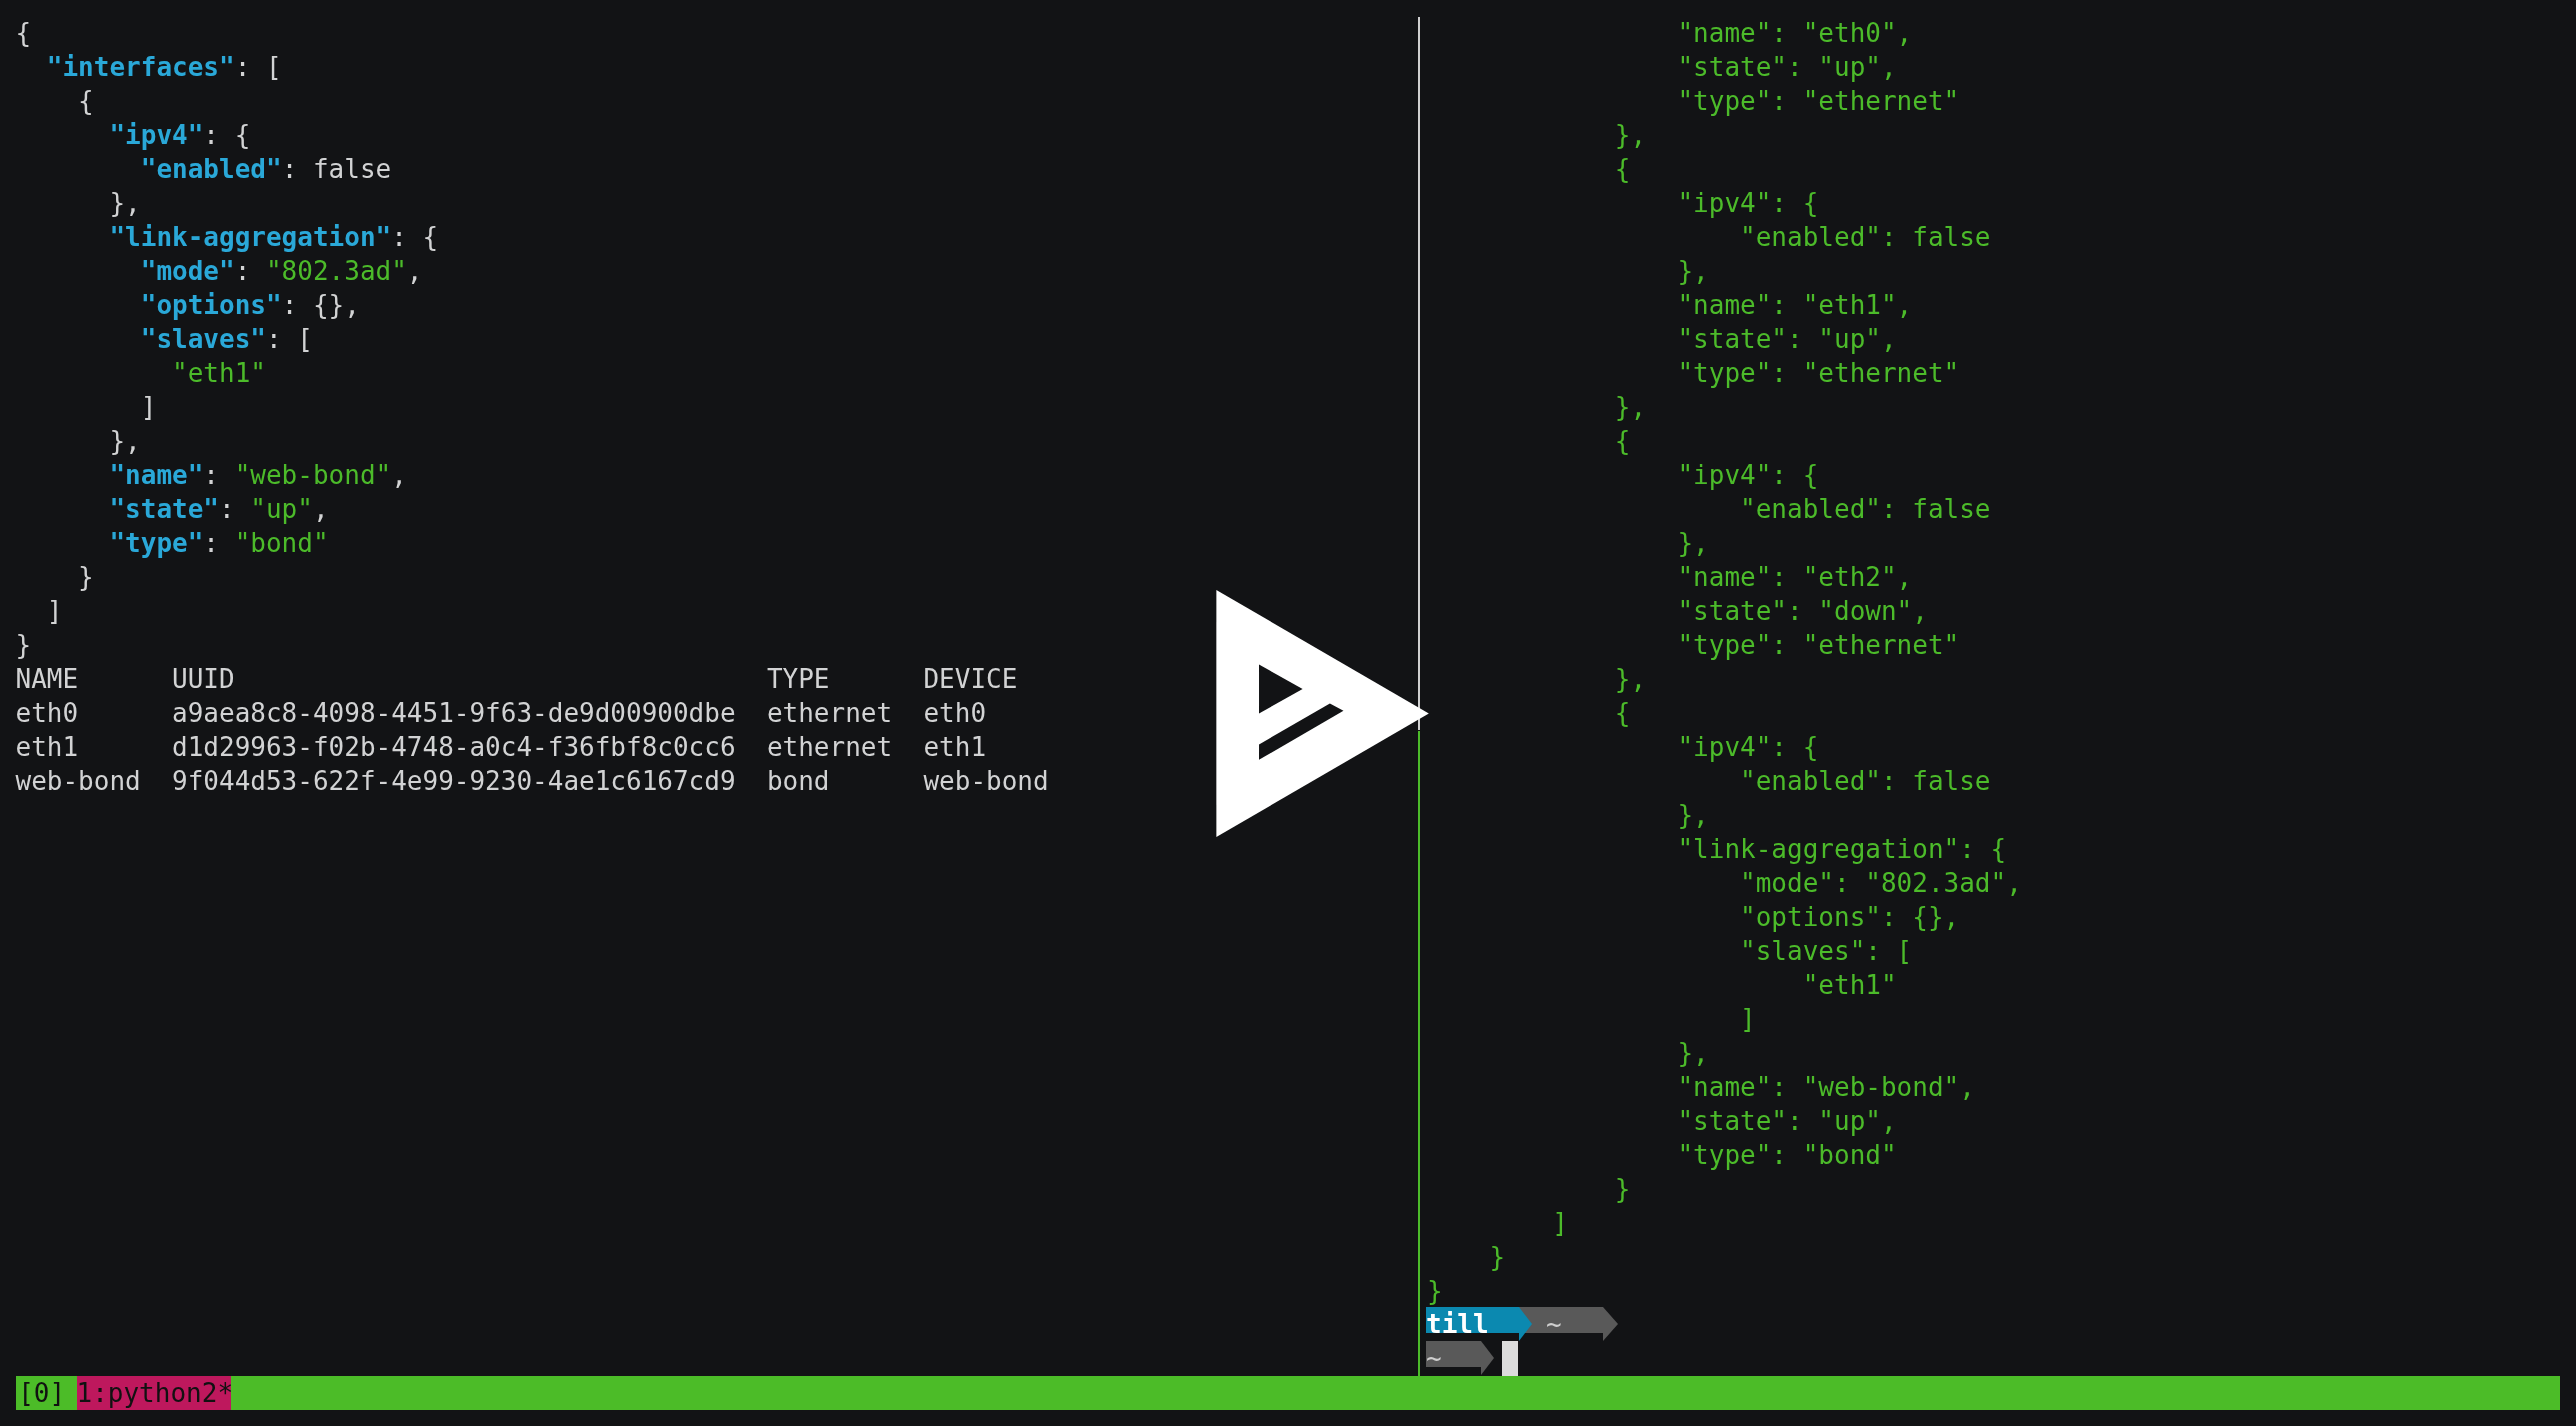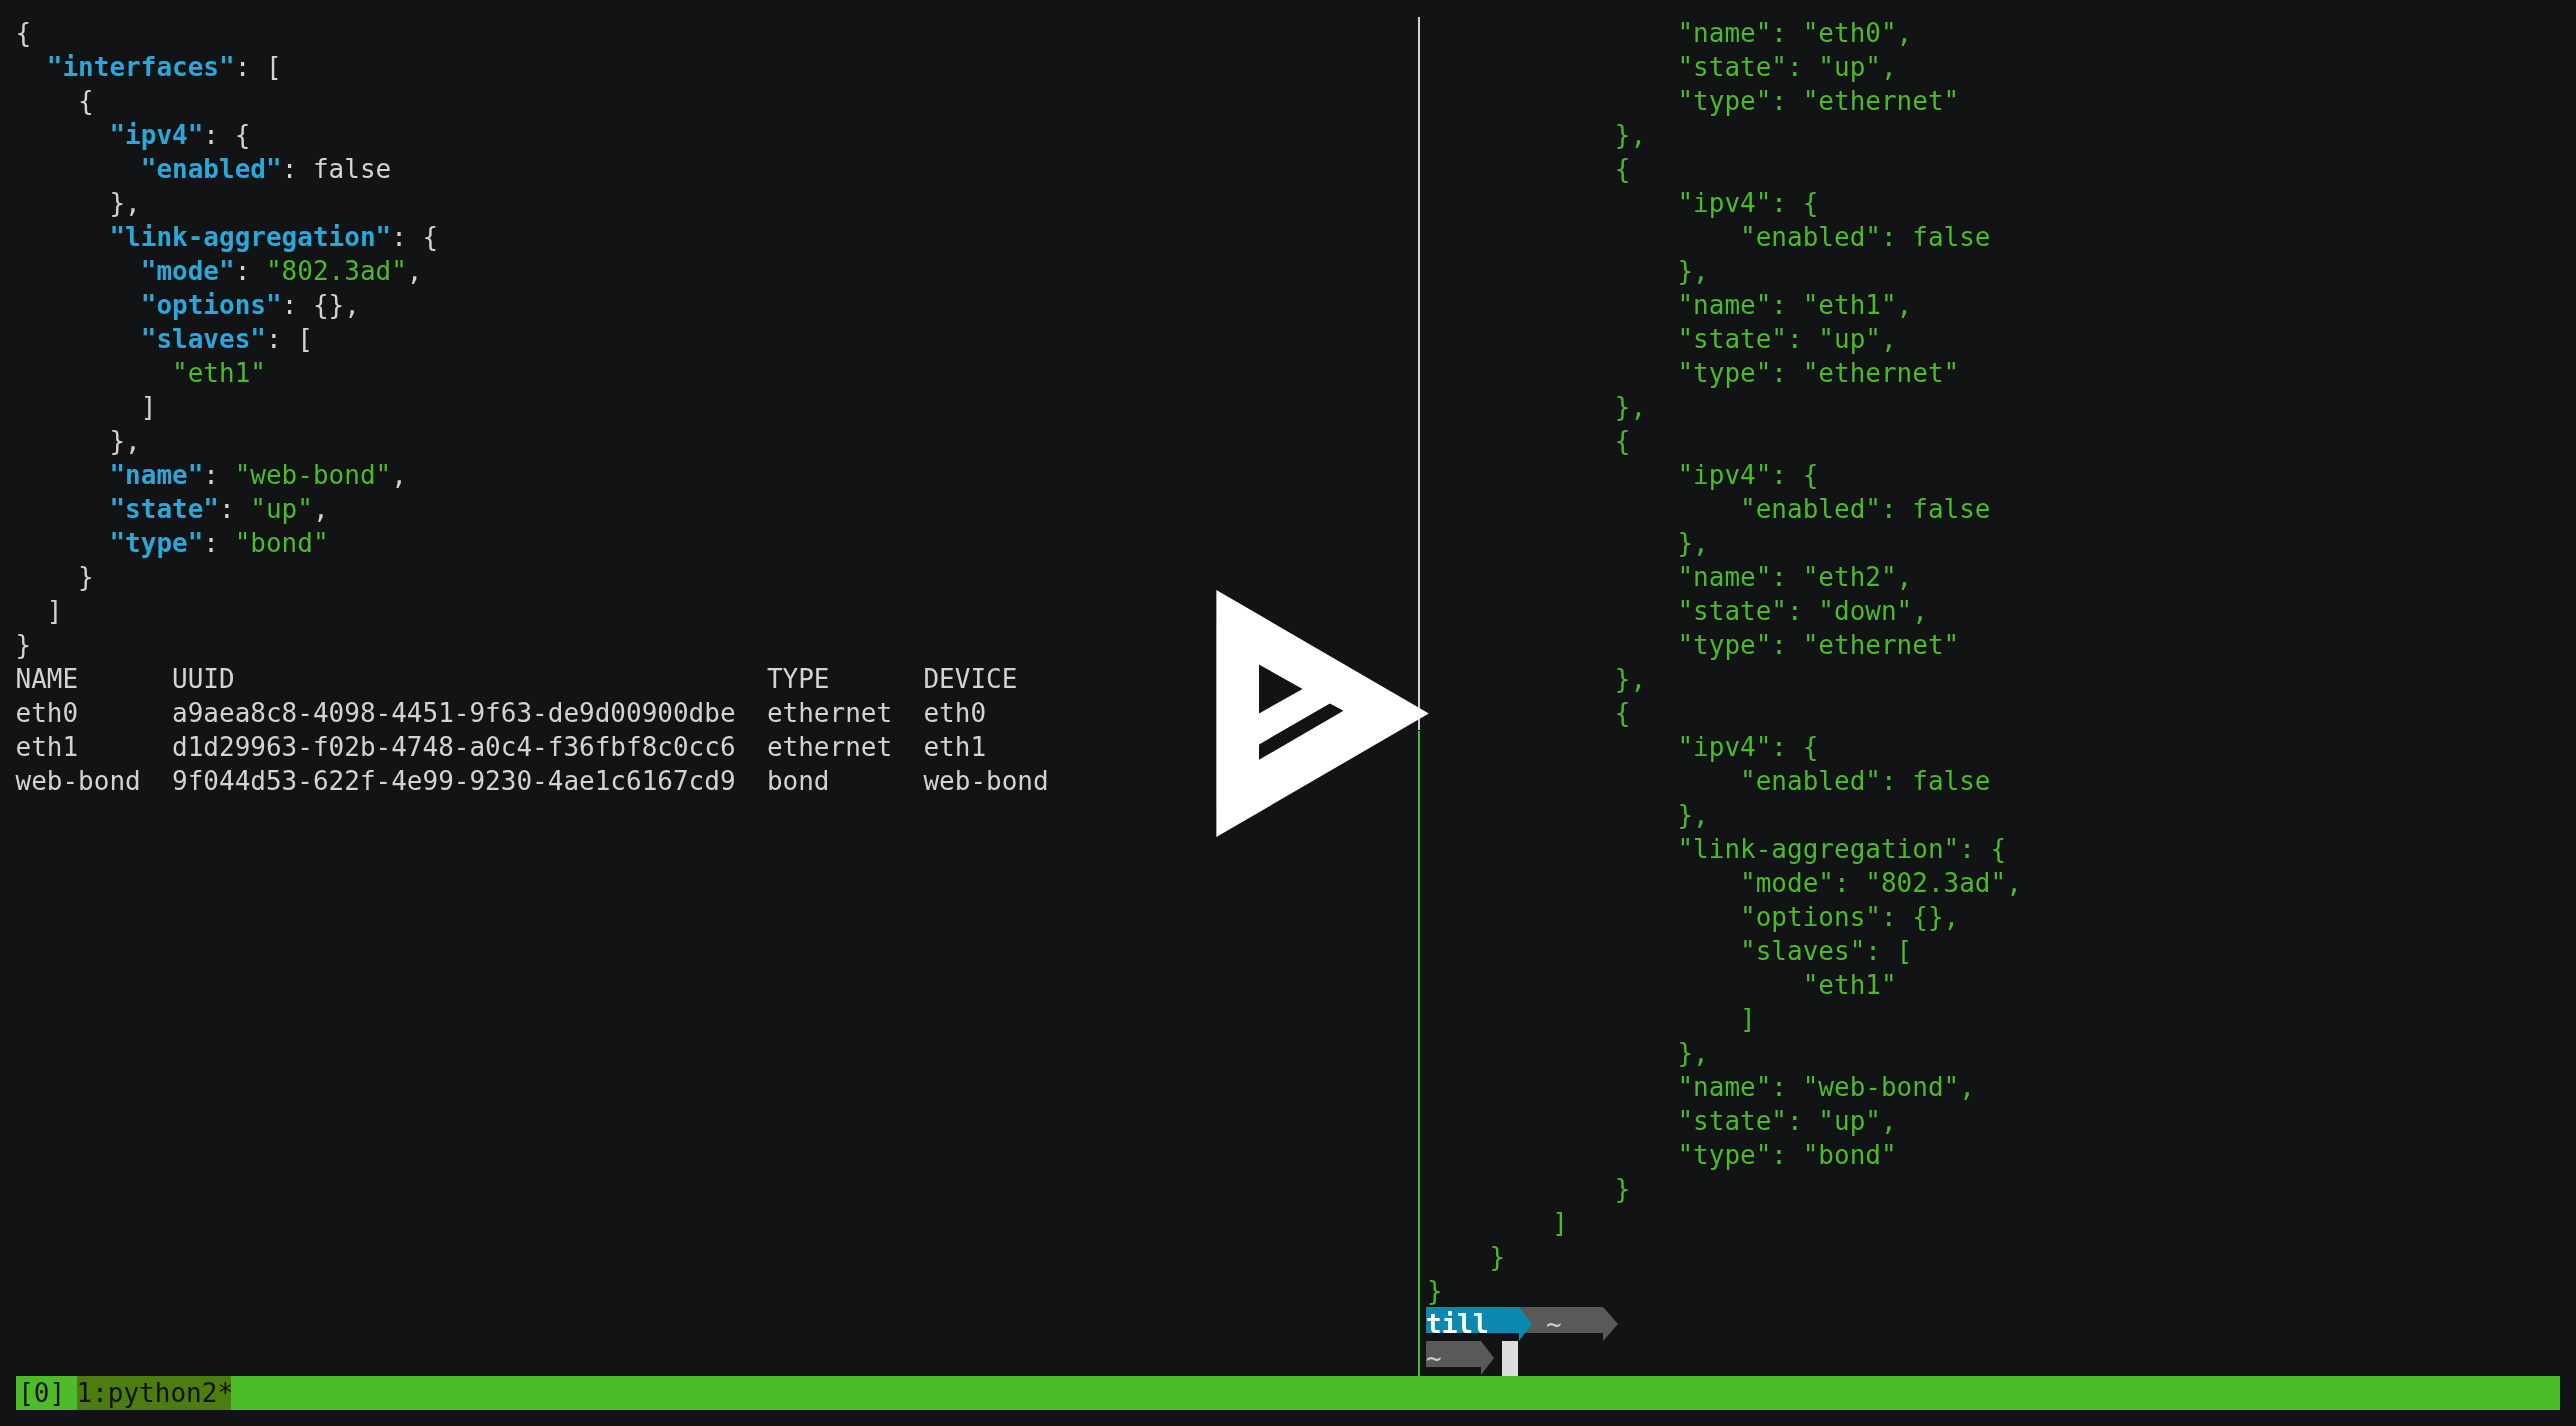--- a/index.html
+++ b/index.html
@@ -24,21 +24,21 @@
   .seg { position:absolute; top:0; height:26px; line-height:34px; white-space:pre; }
   .seg-user { left:0; width:93px; background:#0b89b0; color:#fff; font-weight:bold; padding-left:0; }
   .seg-user-tip { left:93px; width:0; height:0; border-top:17px solid transparent; border-bottom:17px solid transparent; border-left:13.6px solid #0b89b0; z-index:2; }
   .seg-dir { left:93px; width:57px; background:#595959; color:#cfcfcf; padding-left:27px; box-sizing:content-box; }
   .seg-dir-tip { left:177px; width:0; height:0; border-top:17px solid transparent; border-bottom:17px solid transparent; border-left:15.5px solid #595959; }
   .seg-dir2 { left:0; width:55px; background:#595959; color:#cfcfcf; }
   .seg-dir2-tip { left:55px; width:0; height:0; border-top:17px solid transparent; border-bottom:17px solid transparent; border-left:13.6px solid #595959; }
   .cursor { position:absolute; left:76px; top:0; width:15.5px; height:35px; background:#dcdcdc; }
   .statusbar { position:absolute; left:15.5px; top:1376px; width:2544px; height:34px; background:#4cbc28; line-height:34px; color:#111; white-space:pre; }
   .sb-session { position:absolute; left:0; top:0; height:34px; padding-left:2.7px; }
-  .sb-window { position:absolute; left:61px; top:0; height:34px; width:154px; background:#4d7c0f; color:#111; }
+  .sb-window { position:absolute; left:61px; top:0; height:34px; width:154px; background:#be185d; color:#111; }
 </style>
 </head>
 <body>
 
 <div id="left-pane" class="pane"><div class="line"><span class="p">{</span></div><div class="line"><span class="p">  </span><span class="k">"interfaces"</span><span class="p">: [</span></div><div class="line"><span class="p">    {</span></div><div class="line"><span class="p">      </span><span class="k">"ipv4"</span><span class="p">: {</span></div><div class="line"><span class="p">        </span><span class="k">"enabled"</span><span class="p">: false</span></div><div class="line"><span class="p">      },</span></div><div class="line"><span class="p">      </span><span class="k">"link-aggregation"</span><span class="p">: {</span></div><div class="line"><span class="p">        </span><span class="k">"mode"</span><span class="p">: </span><span class="s">"802.3ad"</span><span class="p">,</span></div><div class="line"><span class="p">        </span><span class="k">"options"</span><span class="p">: {},</span></div><div class="line"><span class="p">        </span><span class="k">"slaves"</span><span class="p">: [</span></div><div class="line"><span class="p">          </span><span class="s">"eth1"</span></div><div class="line"><span class="p">        ]</span></div><div class="line"><span class="p">      },</span></div><div class="line"><span class="p">      </span><span class="k">"name"</span><span class="p">: </span><span class="s">"web-bond"</span><span class="p">,</span></div><div class="line"><span class="p">      </span><span class="k">"state"</span><span class="p">: </span><span class="s">"up"</span><span class="p">,</span></div><div class="line"><span class="p">      </span><span class="k">"type"</span><span class="p">: </span><span class="s">"bond"</span></div><div class="line"><span class="p">    }</span></div><div class="line"><span class="p">  ]</span></div><div class="line"><span class="p">}</span></div><div class="line"><span>NAME      </span><span>UUID                                  </span><span>TYPE      </span><span>DEVICE</span></div><div class="line"><span>eth0      </span><span>a9aea8c8-4098-4451-9f63-de9d00900dbe  </span><span>ethernet  </span><span>eth0</span></div><div class="line"><span>eth1      </span><span>d1d29963-f02b-4748-a0c4-f36fbf8c0cc6  </span><span>ethernet  </span><span>eth1</span></div><div class="line"><span>web-bond  </span><span>9f044d53-622f-4e99-9230-4ae1c6167cd9  </span><span>bond      </span><span>web-bond</span></div></div>
 
 <div class="divider-top"></div>
 <div class="divider-bot"></div>
 
 <div id="right-pane" class="pane"><div class="line">                "name": "eth0",</div><div class="line">                "state": "up",</div><div class="line">                "type": "ethernet"</div><div class="line">            },</div><div class="line">            {</div><div class="line">                "ipv4": {</div><div class="line">                    "enabled": false</div><div class="line">                },</div><div class="line">                "name": "eth1",</div><div class="line">                "state": "up",</div><div class="line">                "type": "ethernet"</div><div class="line">            },</div><div class="line">            {</div><div class="line">                "ipv4": {</div><div class="line">                    "enabled": false</div><div class="line">                },</div><div class="line">                "name": "eth2",</div><div class="line">                "state": "down",</div><div class="line">                "type": "ethernet"</div><div class="line">            },</div><div class="line">            {</div><div class="line">                "ipv4": {</div><div class="line">                    "enabled": false</div><div class="line">                },</div><div class="line">                "link-aggregation": {</div><div class="line">                    "mode": "802.3ad",</div><div class="line">                    "options": {},</div><div class="line">                    "slaves": [</div><div class="line">                        "eth1"</div><div class="line">                    ]</div><div class="line">                },</div><div class="line">                "name": "web-bond",</div><div class="line">                "state": "up",</div><div class="line">                "type": "bond"</div><div class="line">            }</div><div class="line">        ]</div><div class="line">    }</div><div class="line">}</div></div>

